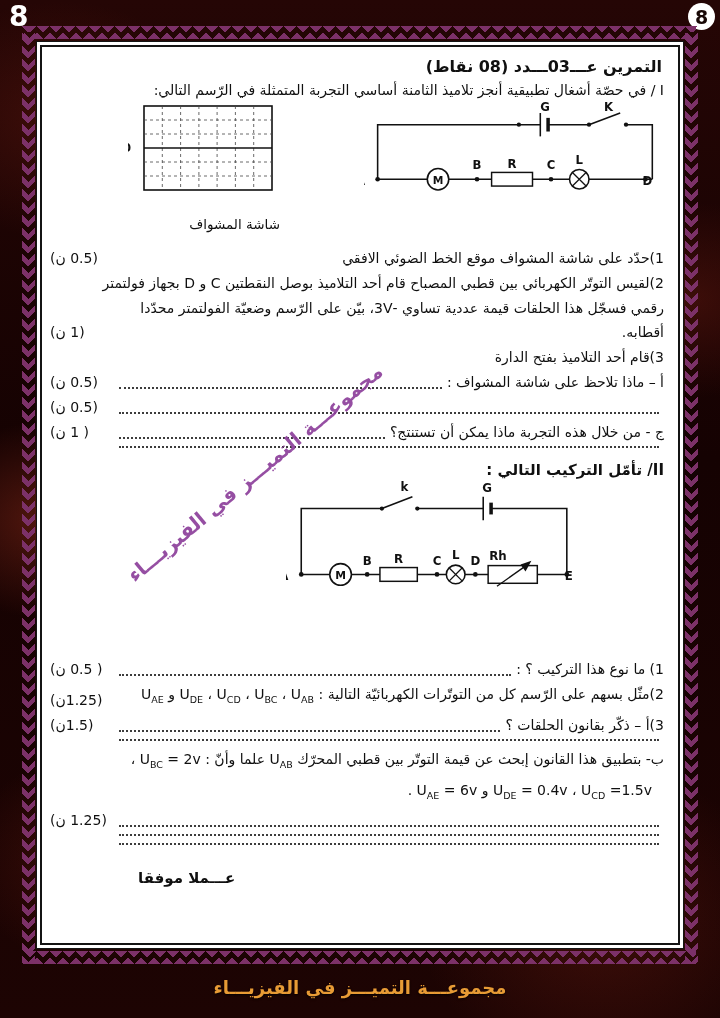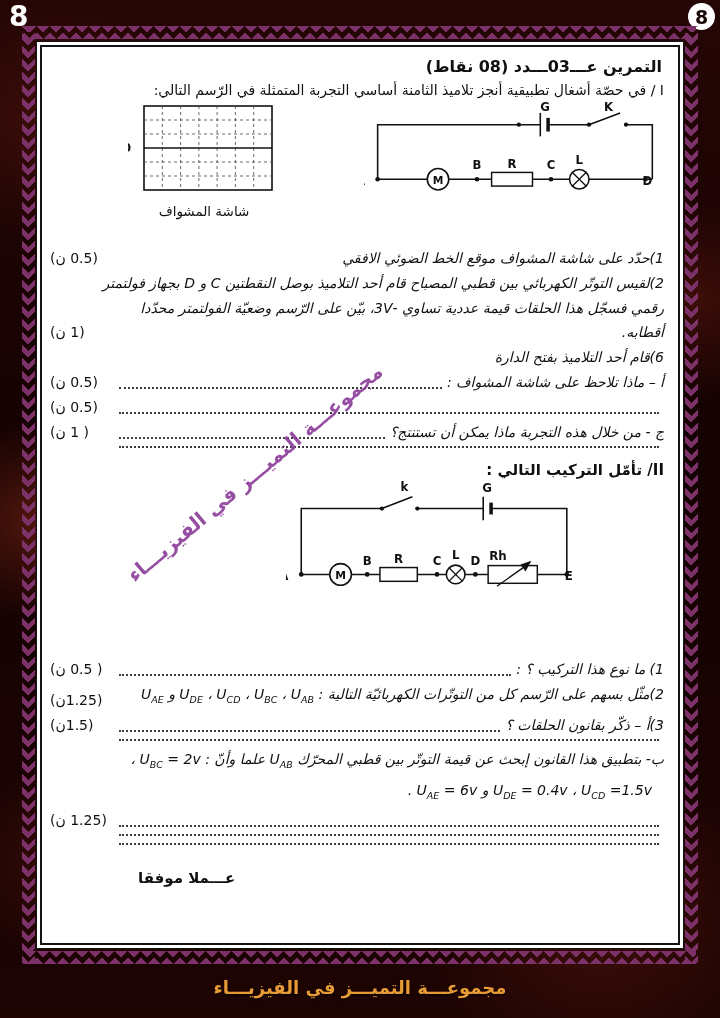--- a/index.html
+++ b/index.html
@@ -36,28 +36,28 @@
           background:#fff; border:1.5px solid #141414; padding:3px; box-sizing:border-box; }
   .page-inner { height:100%; box-sizing:border-box; border:2px solid #141414;
           padding:8px 14px 8px 8px; direction:rtl; text-align:right; color:#101010;
           font-size:14px; position:relative; overflow:hidden; }
 
   .title   { font-weight:bold; font-size:16px; margin:2px 2px 6px 0; }
   .intro   { font-size:14px; margin-bottom:2px; }
 
   .figures { display:flex; justify-content:space-between; align-items:flex-start; margin:4px 0 16px; height:128px; }
   .scope-block { width:152px; margin-left:78px; }
-  .scope-caption { text-align:center; font-size:13.5px; margin-top:5px; }
+  .scope-caption { font-size:13.5px; margin-top:18px; }
 
   .csvg { display:block; }
   .csvg text { font-family:"DejaVu Sans",sans-serif; font-weight:bold; font-size:12px; fill:#111; }
   .csvg text.mtxt { font-size:11px; }
 
   .row     { display:flex; align-items:flex-end; line-height:24px; margin-bottom:1px; }
-  .content { flex:1 1 auto; display:flex; align-items:flex-start; min-width:0; flex-wrap:wrap;font-style:italic; }
+  .content { flex:1 1 auto; display:flex; align-items:flex-start; min-width:0; flex-wrap:wrap; }
   .leader  { flex:1 1 20px; border-bottom:2px dotted #3c3c3c; margin:0 5px 5px 3px; height:1px; align-self:flex-end; }
   .markcol { flex:0 0 66px; text-align:left; font-size:14px; white-space:nowrap; }
   sub { font-size:9.5px; }
 
   .heading2 { font-weight:bold; font-size:15px; margin:8px 0 2px; }
   .circuit2-wrap { width:302px; margin:0 78px 56px auto; }
   .indent-start { padding-right:12px; }
 
   .wm { position:absolute; left:46px; top:414px; width:334px; text-align:center;
         transform:rotate(-40deg); font-size:20px; font-weight:bold; color:#8d3f9b;
@@ -162,21 +162,21 @@
       </div>
       <div class="row">
         <div class="content">
             <span>رقمي فسجّل هذا الحلقات قيمة عددية تساوي -3V، بيّن على الرّسم وضعيّة الفولتمتر محدّدا أقطابه.</span>
           </div>
         <div class="markcol">(1 ن)</div>
       </div>
 
       <div class="row">
         <div class="content">
-            <span>6)قام أحد التلاميذ بفتح الدارة</span>
+            <span>3)قام أحد التلاميذ بفتح الدارة</span>
           </div>
       </div>
 
       <div class="row">
         <div class="content">
           <span>أ – ماذا تلاحظ على شاشة المشواف :</span>
           <span class="leader"></span>
         </div>
         <div class="markcol">(0.5 ن)</div>
       </div>

